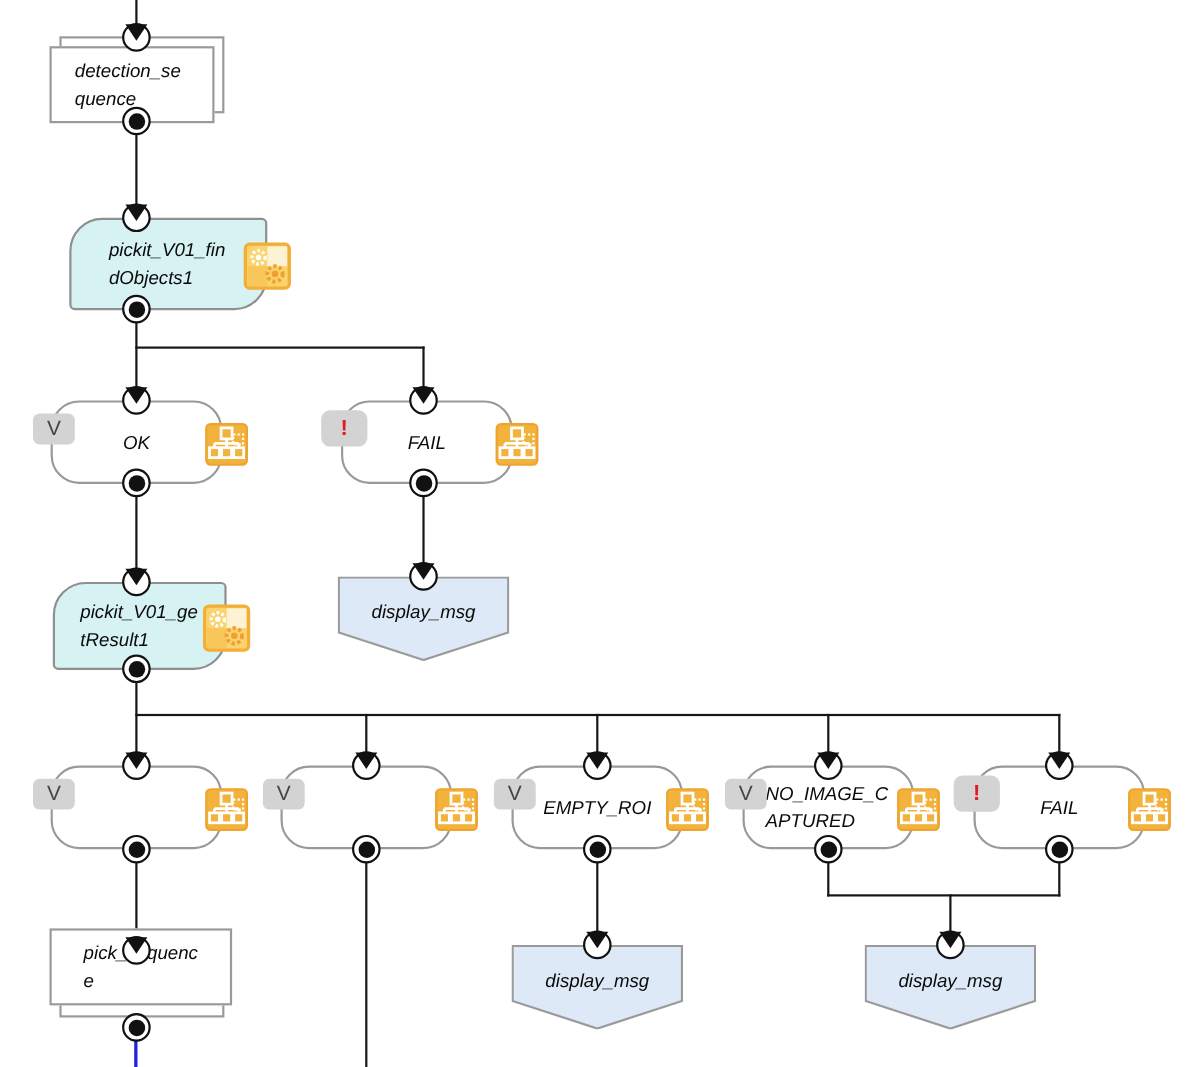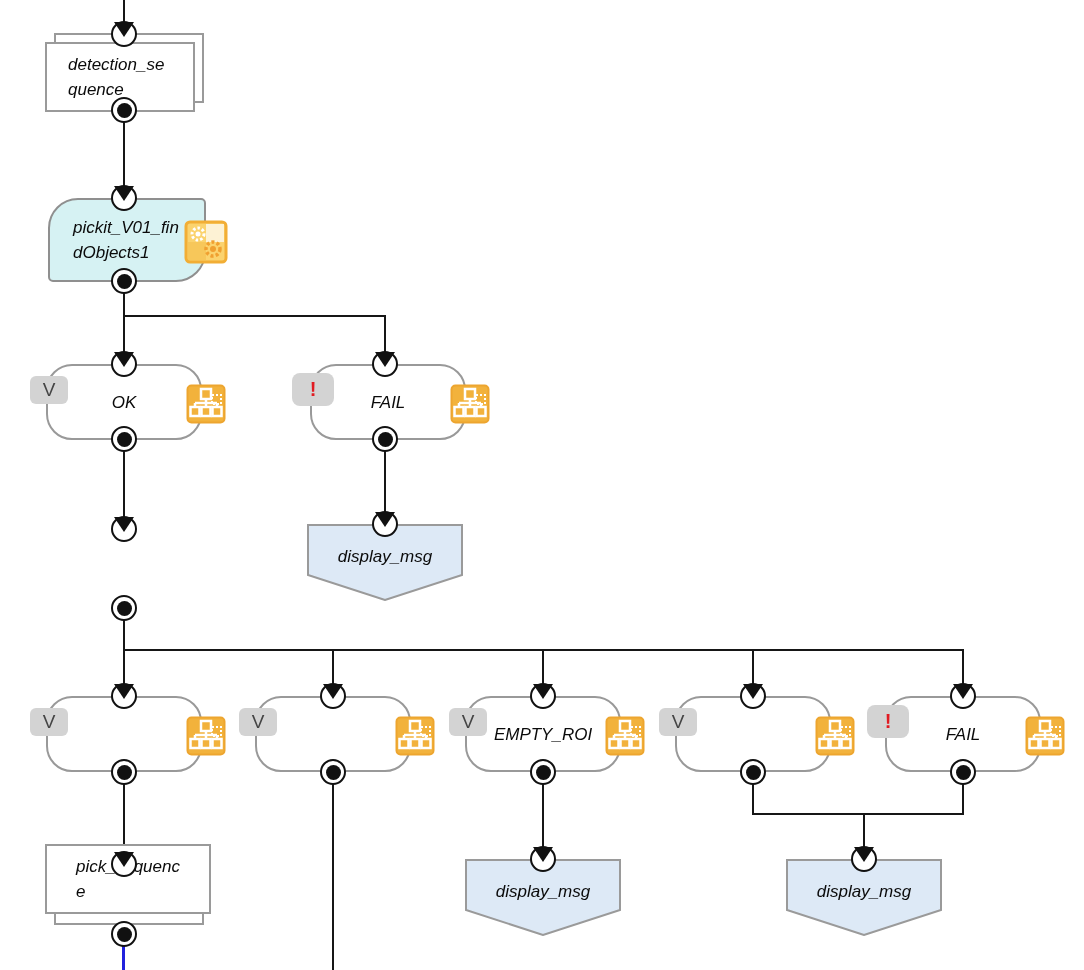--- a/index.html
+++ b/index.html
@@ -63,21 +63,21 @@
   <div class="ev" style="left:962px;top:771px;height:44px"></div>
   <div class="eh" style="left:752px;top:813px;width:212px"></div>
   <div class="ev" style="left:863px;top:813px;height:47px"></div>
   <div class="ev sel" style="left:122px;top:935px;height:35px"></div>
 
   <div class="shadow" style="left:54px;top:33px;width:150px;height:70px"></div>
   <div class="node task" style="left:45px;top:42px;width:150px;height:70px">
     <span class="lbl lbl-task">detection_sequence</span>
   </div>
 
-  <div class="node cmd" style="left:48px;top:198px;width:158px;height:84px">
+  <div class="node cmd" style="left:63px;top:198px;width:180px;height:84px">
     <span class="lbl lbl-cmd">pickit_V01_findObjects1</span>
     <span class="icon icon-g">
       <svg width="44" height="44" viewBox="0 0 44 44">
         <rect x="2" y="2" width="40" height="40" rx="4" fill="#fbd36e" stroke="#f2ae35" stroke-width="3"></rect>
         <rect x="22" y="4" width="18" height="18" fill="#fdf2d4"></rect>
         <rect x="4" y="22" width="18" height="18" fill="#f7c75a"></rect>
         <circle cx="14" cy="14" r="6" fill="none" stroke="#ffffff" stroke-width="3" stroke-dasharray="2.5 2"></circle>
         <circle cx="14" cy="14" r="2.5" fill="#ffffff"></circle>
         <circle cx="29" cy="29" r="7" fill="none" stroke="#f0a030" stroke-width="3.5" stroke-dasharray="3 2.2"></circle>
         <circle cx="29" cy="29" r="3" fill="#f0a030"></circle>
@@ -114,20 +114,34 @@
           <path d="M20 15 v4 M9 19 h22 M9 19 v4 M20 19 v4 M31 19 v4"></path>
           <rect x="4.5" y="23" width="9" height="9"></rect>
             <rect x="15.5" y="23" width="9" height="9"></rect>
             <rect x="26.5" y="23" width="9" height="9"></rect>
         </g>
         <rect x="26" y="11" width="9" height="9" fill="none" stroke="#ffffff" stroke-width="2" stroke-dasharray="2 2"></rect>
       </svg>
     </span>
   </div>
 
+  <div class="node cmd" style="left:48px;top:529px;width:158px;height:80px">
+    <span class="lbl lbl-cmd">pickit_V01_getResult1</span>
+    <span class="icon icon-g" style="top:18px">
+      <svg width="44" height="44" viewBox="0 0 44 44">
+        <rect x="2" y="2" width="40" height="40" rx="4" fill="#fbd36e" stroke="#f2ae35" stroke-width="3"></rect>
+        <rect x="22" y="4" width="18" height="18" fill="#fdf2d4"></rect>
+        <rect x="4" y="22" width="18" height="18" fill="#f7c75a"></rect>
+        <circle cx="14" cy="14" r="6" fill="none" stroke="#ffffff" stroke-width="3" stroke-dasharray="2.5 2"></circle>
+        <circle cx="14" cy="14" r="2.5" fill="#ffffff"></circle>
+        <circle cx="29" cy="29" r="7" fill="none" stroke="#f0a030" stroke-width="3.5" stroke-dasharray="3 2.2"></circle>
+        <circle cx="29" cy="29" r="3" fill="#f0a030"></circle>
+      </svg>
+    </span>
+  </div>
 
   <div class="node disp" style="left:307px;top:524px;width:156px;height:77px">
     <svg width="156" height="77" viewBox="0 0 156 77">
       <polygon points="1,1 155,1 155,51 78,76 1,51" fill="#dde9f6" stroke="#9a9a9a" stroke-width="2"></polygon>
     </svg>
     <span class="lbl" style="top:-6px">display_msg</span>
   </div>
 
   <div class="node cond" style="left:46px;top:696px;width:156px;height:76px">
     <span class="badge badge-v">V</span>
@@ -176,20 +190,21 @@
             <rect x="15.5" y="23" width="9" height="9"></rect>
             <rect x="26.5" y="23" width="9" height="9"></rect>
         </g>
         <rect x="26" y="11" width="9" height="9" fill="none" stroke="#ffffff" stroke-width="2" stroke-dasharray="2 2"></rect>
       </svg>
     </span>
   </div>
 
   <div class="node cond" style="left:675px;top:696px;width:156px;height:76px">
     <span class="badge badge-v">V</span>
+    <span class="lbl lbl-cond">NO_IMAGE_CAPTURED</span>
     <span class="icon icon-h">
       <svg width="40" height="40" viewBox="0 0 40 40">
         <rect x="1.5" y="1.5" width="37" height="37" rx="4" fill="#f2b23c" stroke="#eda52f" stroke-width="2"></rect>
         <g fill="none" stroke="#ffffff" stroke-width="2.5">
           <rect x="15" y="5" width="10" height="10"></rect>
           <path d="M20 15 v4 M9 19 h22 M9 19 v4 M20 19 v4 M31 19 v4"></path>
           <rect x="4.5" y="23" width="9" height="9"></rect>
             <rect x="15.5" y="23" width="9" height="9"></rect>
             <rect x="26.5" y="23" width="9" height="9"></rect>
         </g>

